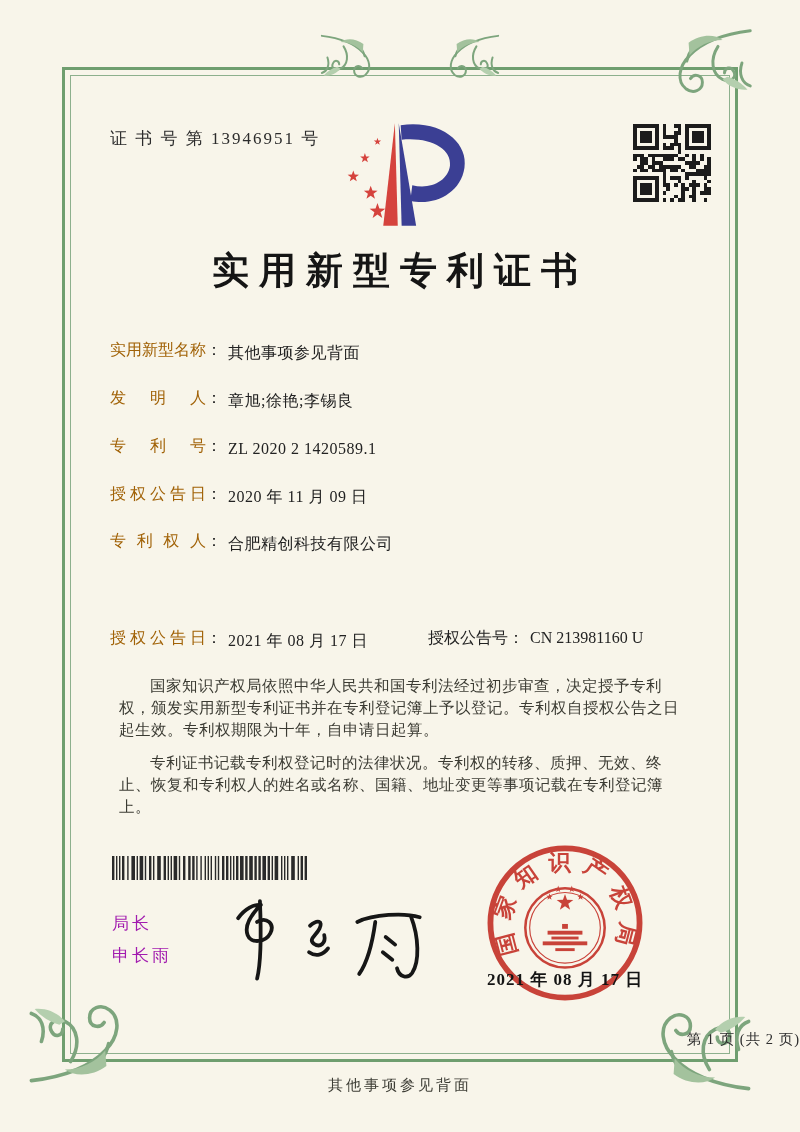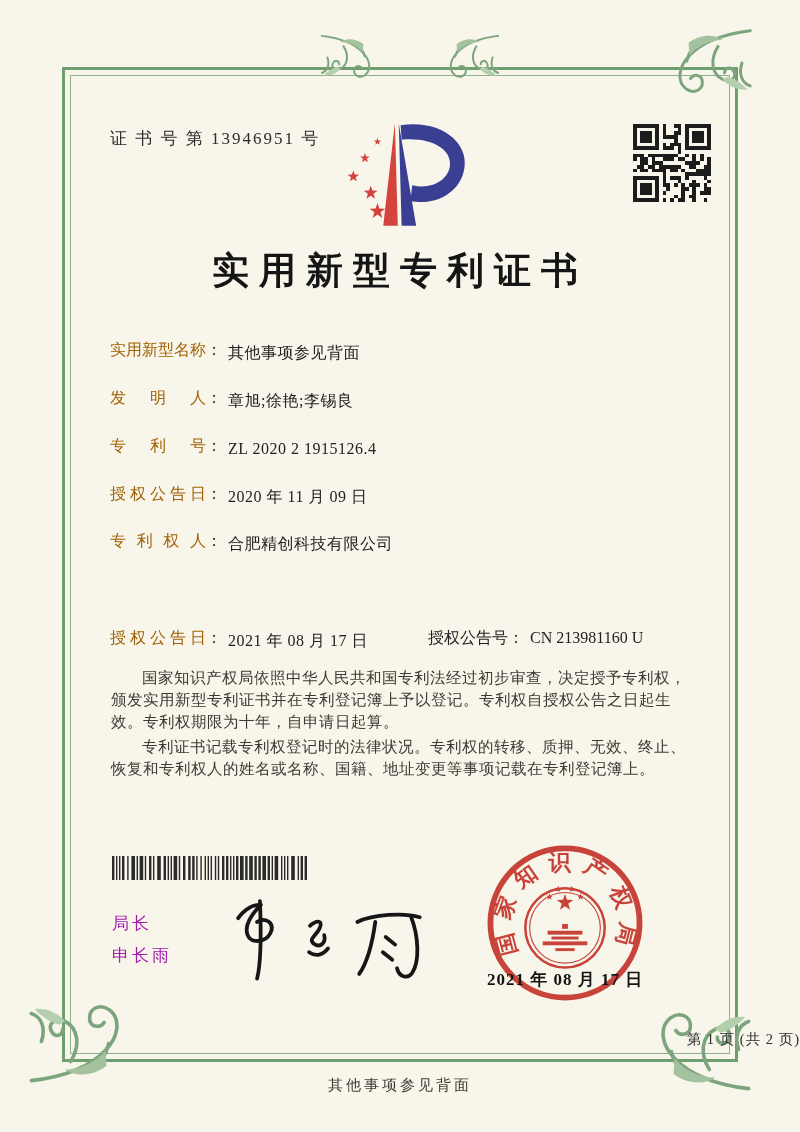--- a/index.html
+++ b/index.html
@@ -38,21 +38,21 @@
     display:inline-block;width:6em;vertical-align:top;
     text-align:justify;text-align-last:justify;color:#a16207;
   }
   .fcolon{display:inline-block;vertical-align:top;margin-right:6px;}
   .fvalue{display:inline-block;vertical-align:top;max-width:450px;line-height:25px;letter-spacing:0.5px;}
   .grant-no-group{position:absolute;left:318px;top:0;white-space:nowrap;}
   .body-text{
     position:absolute;left:108px;top:664px;width:586px;
     font-size:15.5px;line-height:22px;color:#3b3b33;
   }
-  .body-text p{margin:3px;text-indent:2em;letter-spacing:0.5px;}
+  .body-text p{margin:11px;text-indent:2em;letter-spacing:0.5px;}
   .barcode{position:absolute;left:112px;top:856px;width:200px;height:24px;}
   .signer{position:absolute;left:112px;font-size:17px;color:#a21caf;letter-spacing:3px;}
   .signature{position:absolute;left:212px;top:886px;width:232px;height:104px;}
   .seal{position:absolute;left:473px;top:831px;width:184px;height:184px;opacity:0.92;}
   .seal-date{
     position:absolute;left:480px;top:968px;width:170px;text-align:center;
     font-size:17px;color:#141414;letter-spacing:1px;font-weight:600;
   }
   .page-num{
     position:absolute;left:0;top:1030px;width:800px;text-align:right;
@@ -270,21 +270,21 @@
 
   <h1 class="title">实用新型专利证书</h1>
 
   <div class="field-row" style="top:340px">
     <span class="flabel">实用新型名称</span><span class="fcolon">：</span><span class="fvalue">其他事项参见背面</span>
   </div>
   <div class="field-row" style="top:388px">
     <span class="flabel">发明人</span><span class="fcolon">：</span><span class="fvalue">章旭;徐艳;李锡良</span>
   </div>
   <div class="field-row" style="top:436px">
-    <span class="flabel">专利号</span><span class="fcolon">：</span><span class="fvalue">ZL 2020 2 1915126.4</span>
+    <span class="flabel">专利号</span><span class="fcolon">：</span><span class="fvalue">ZL 2020 2 1420589.1</span>
   </div>
   <div class="field-row" style="top:484px">
     <span class="flabel">授权公告日</span><span class="fcolon">：</span><span class="fvalue">2020 年 11 月 09 日</span>
   </div>
   <div class="field-row" style="top:531px">
     <span class="flabel">专利权人</span><span class="fcolon">：</span><span class="fvalue">合肥精创科技有限公司</span>
   </div>
   <div class="field-row" style="top:628px;width:600px">
     <span class="flabel">授权公告日</span><span class="fcolon">：</span><span class="fvalue">2021 年 08 月 17 日</span>
     <span class="grant-no-group">

